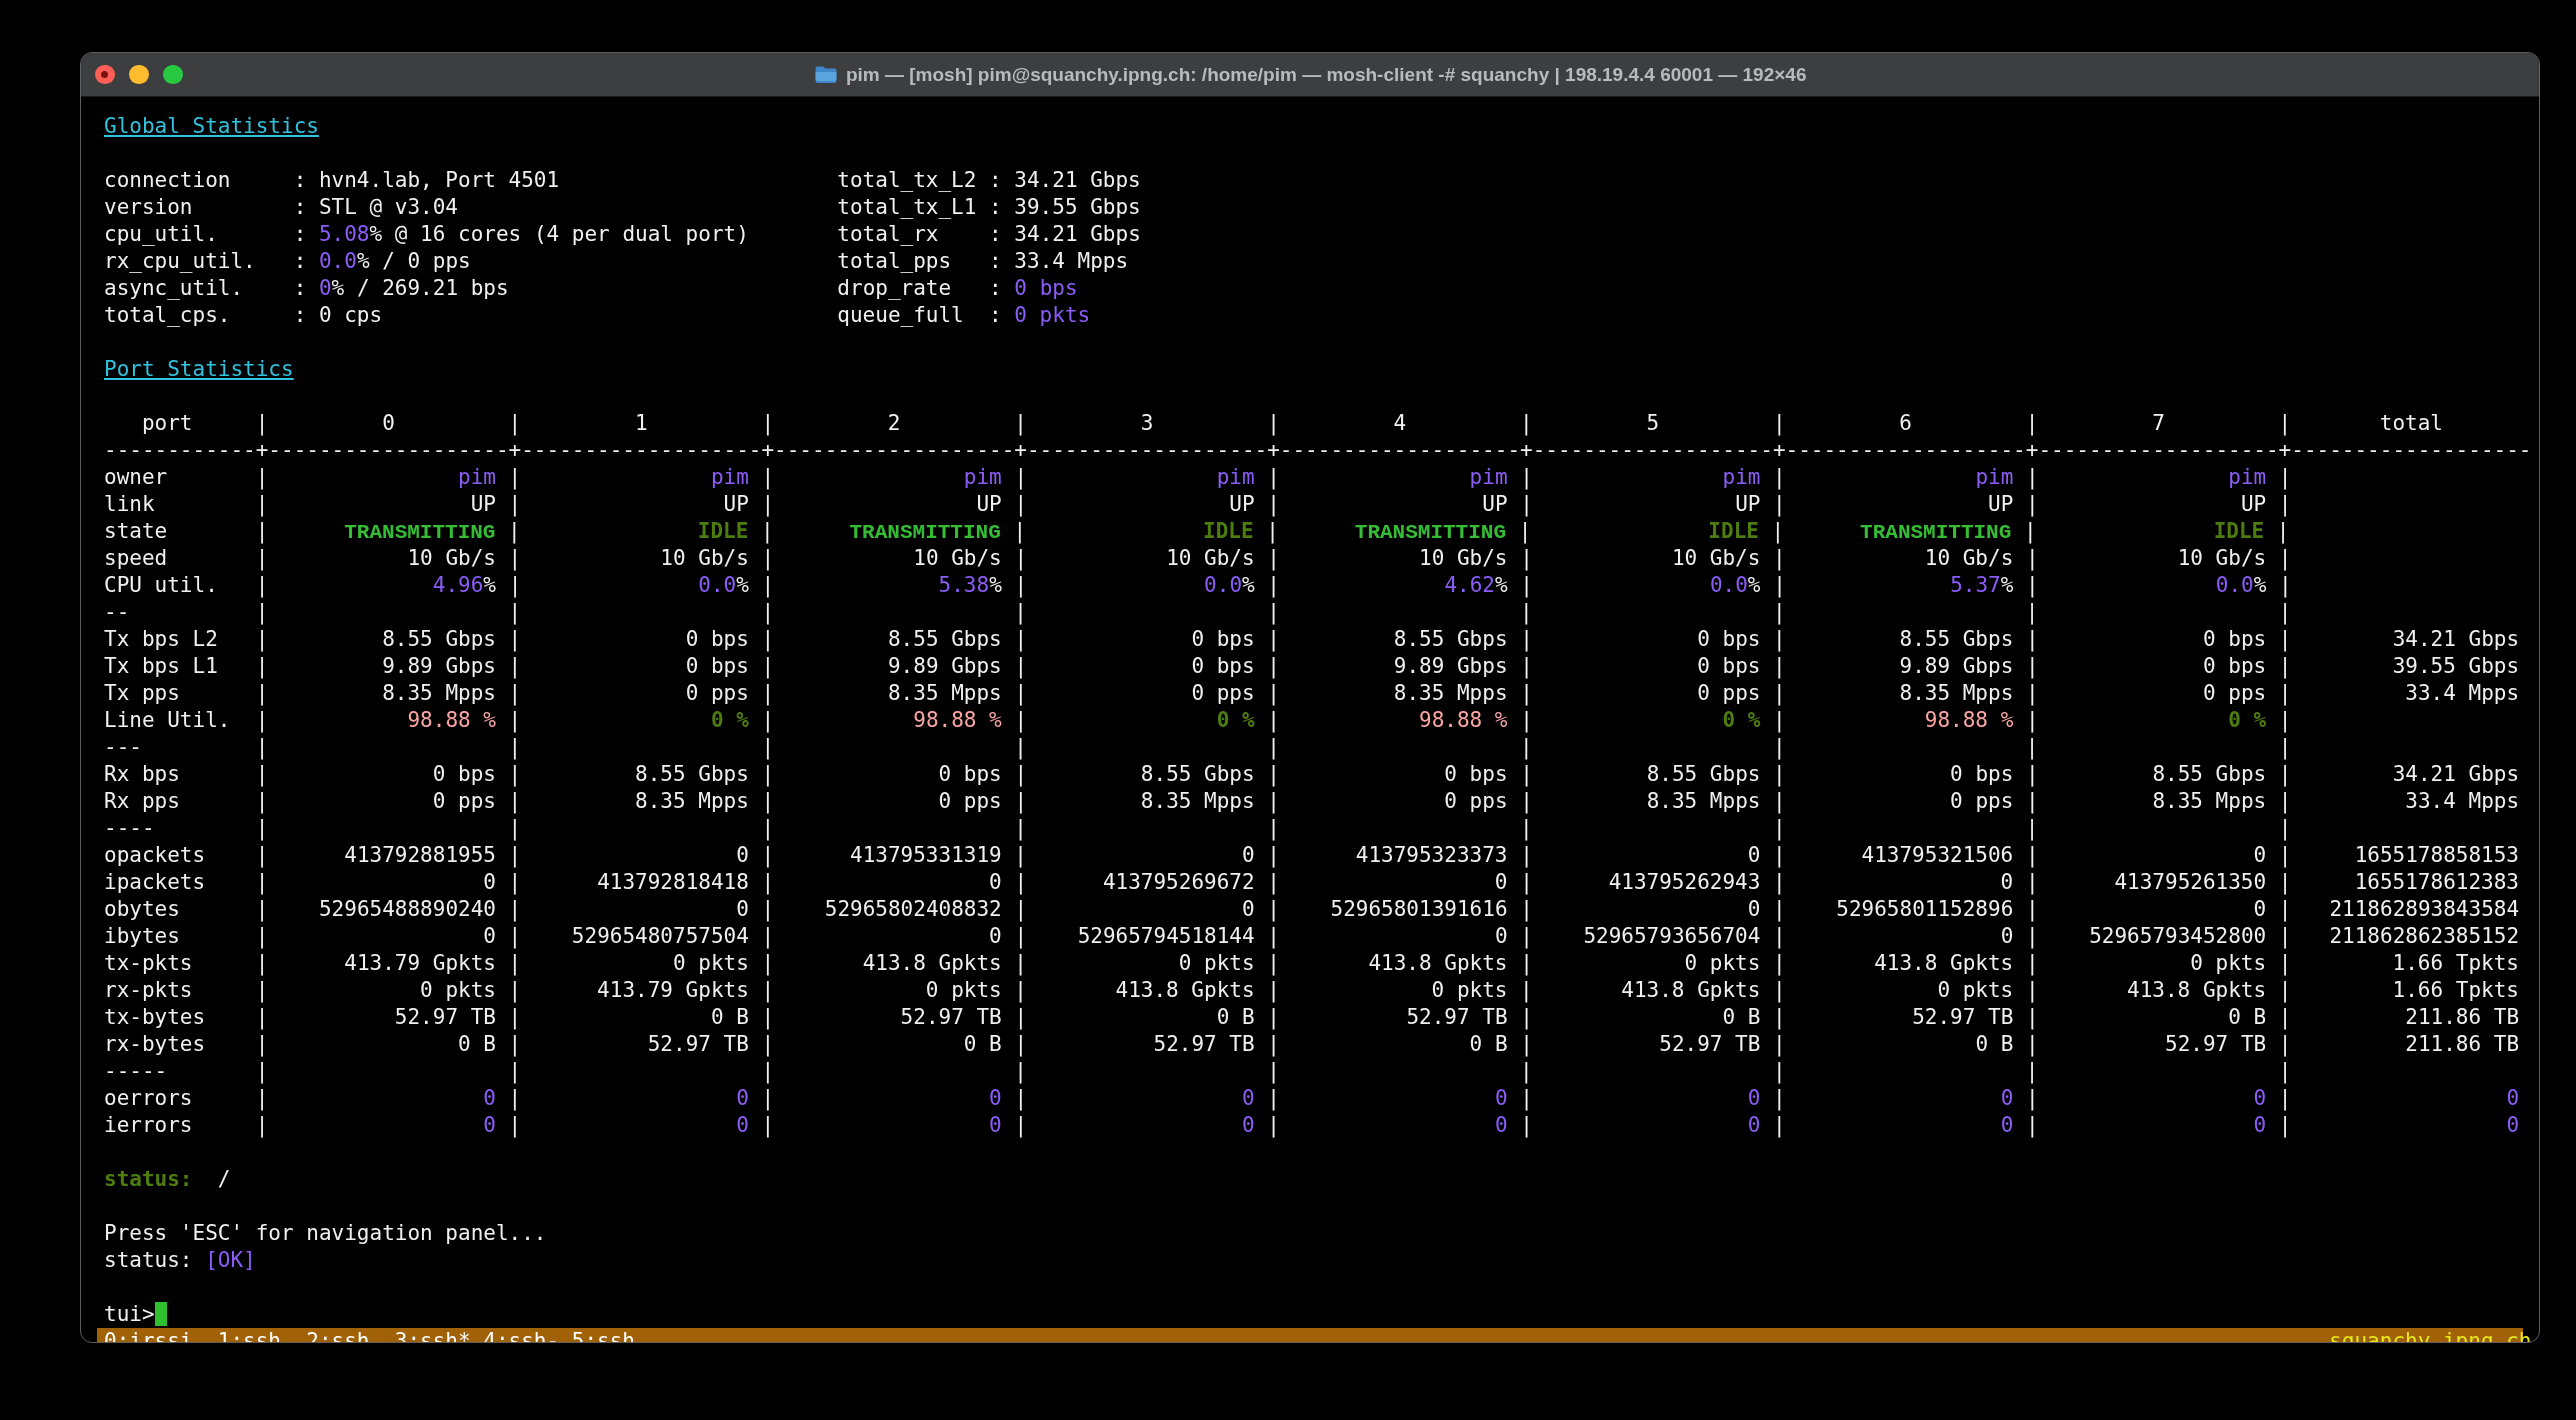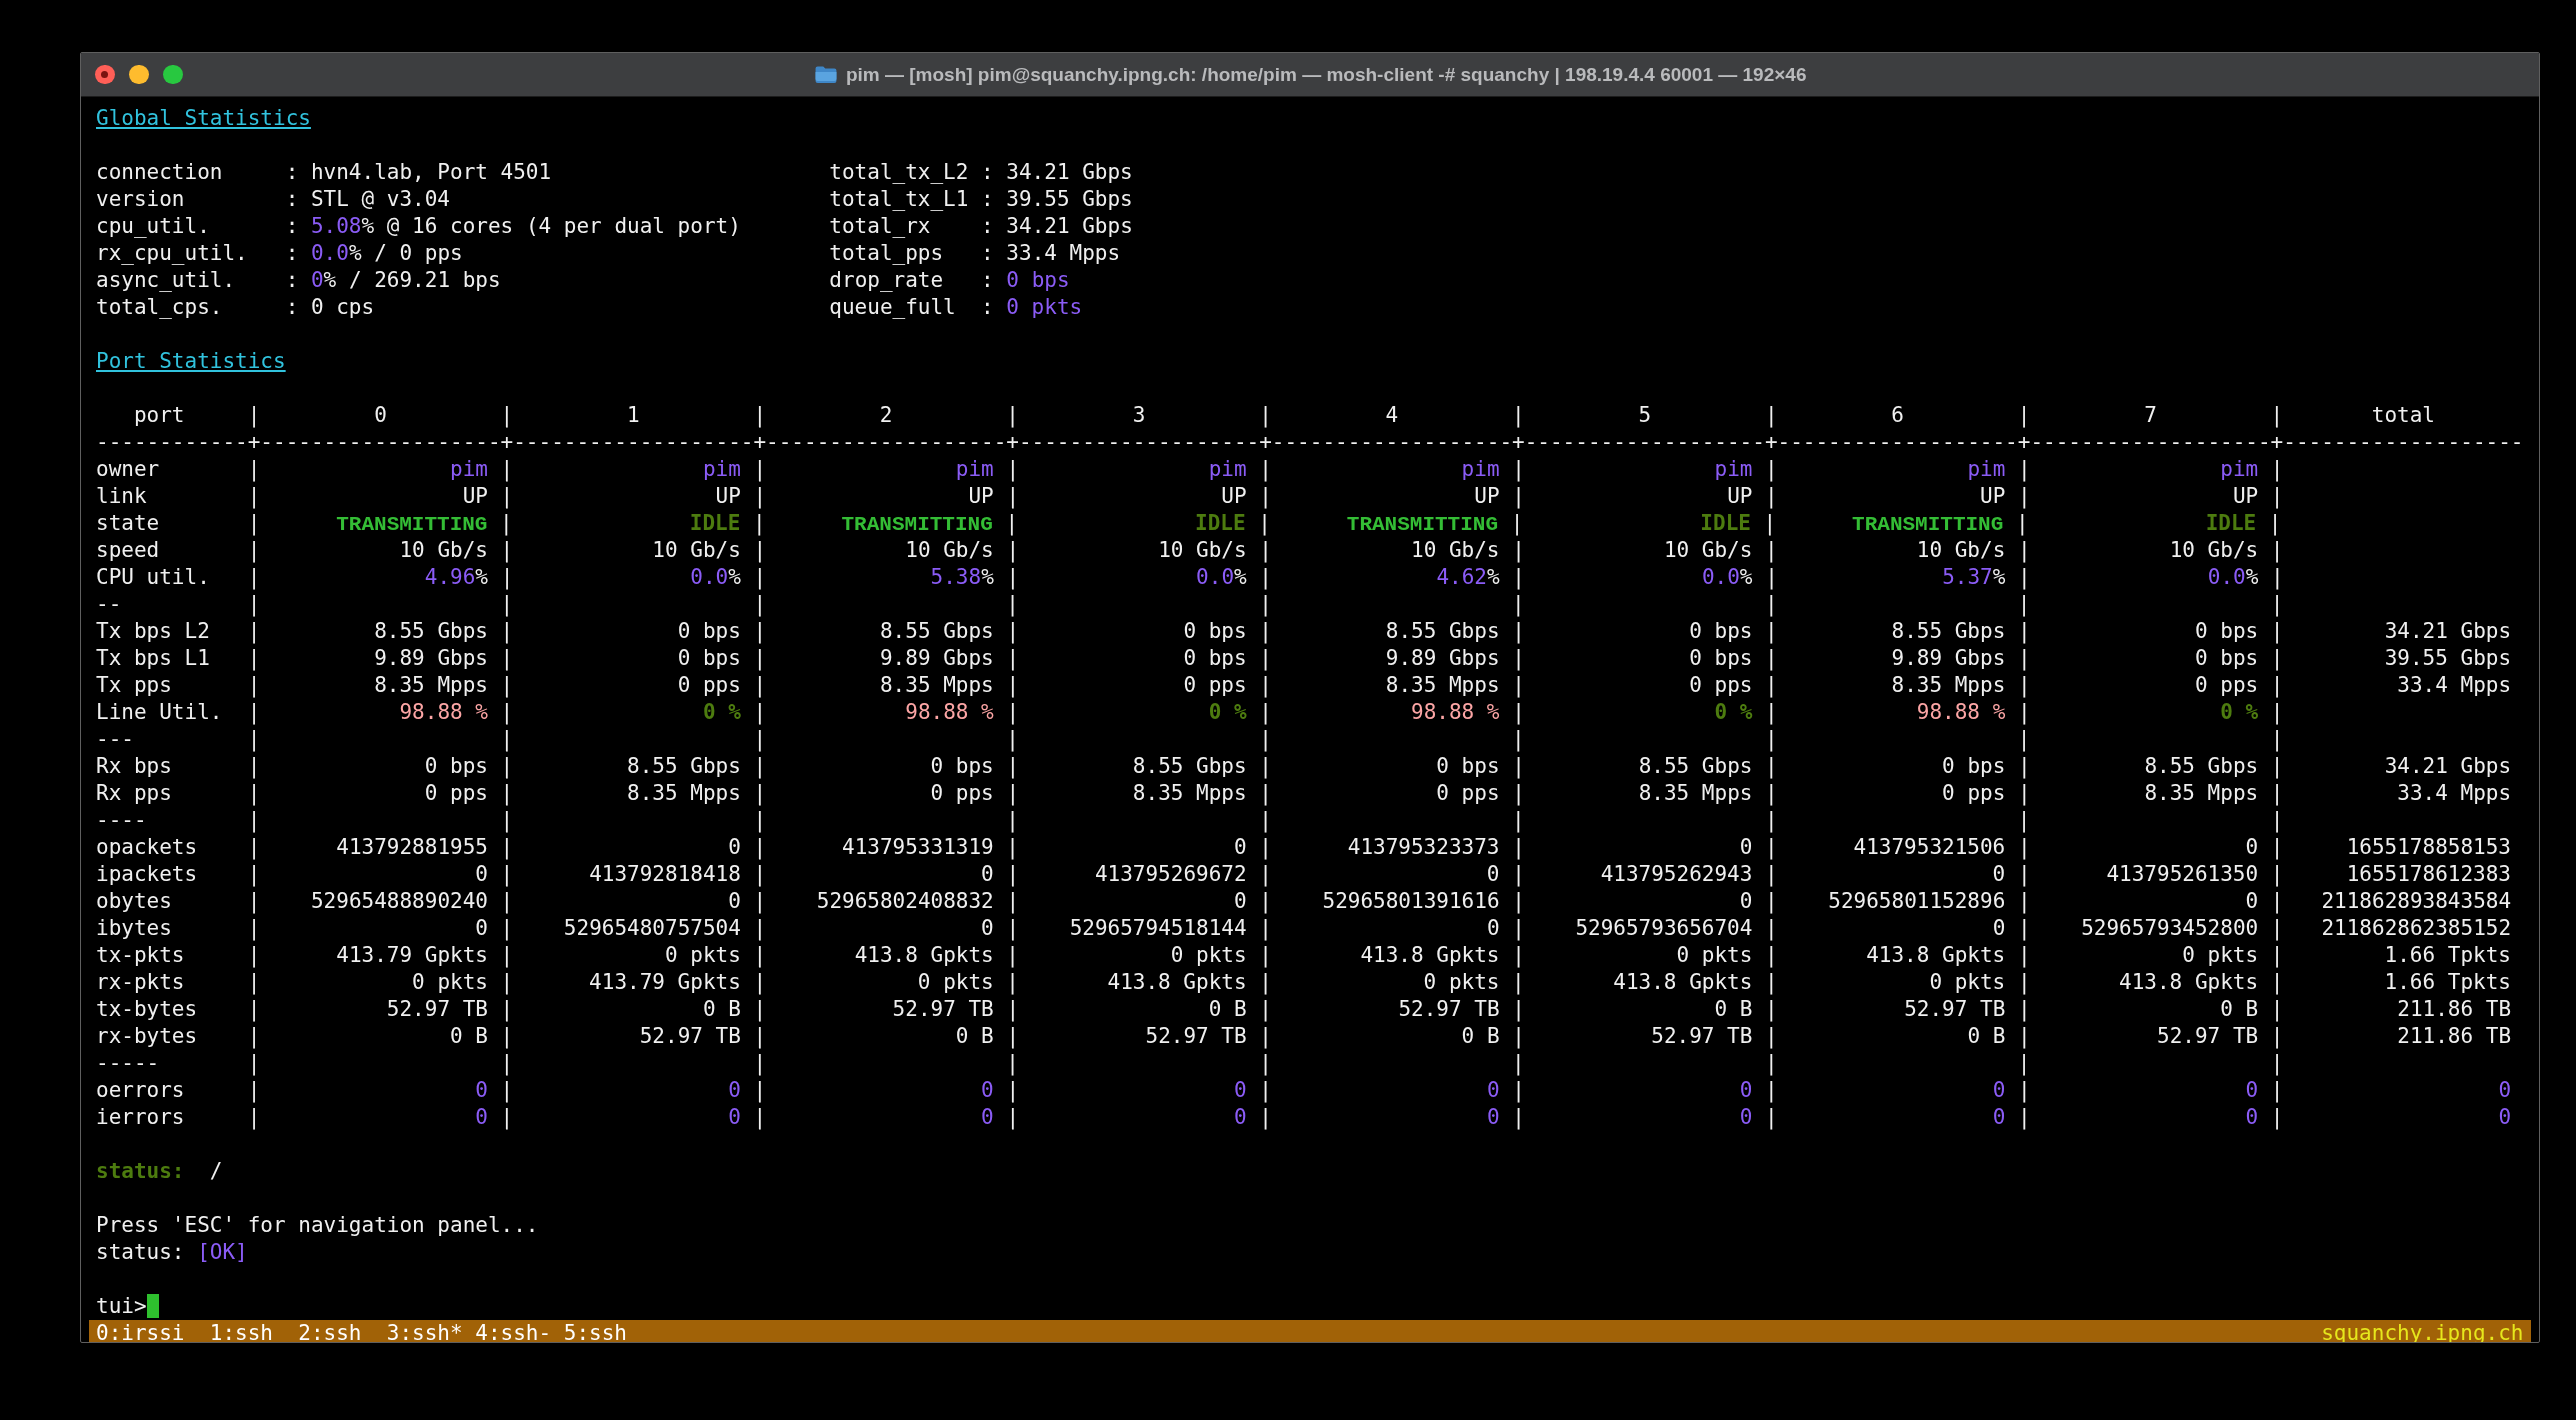--- a/index.html
+++ b/index.html
@@ -1,38 +1,38 @@
 <!DOCTYPE html>
 <html style="font-size:11px"><head>
 <meta charset="utf-8">
 <style>
   html,body{margin:0;padding:0;background:#000;}
   body{width:2576px;height:1420px;position:relative;overflow:hidden;
        font-family:"DejaVu Sans Mono",monospace;}
 
   .window{position:absolute;left:80px;top:52px;width:2460px;height:1291px;
-          background:#000;border:0.7px solid #5f5f5f;border-radius:2px;
+          background:#000;border:0.7px solid #5f5f5f;border-radius:12px;
           box-sizing:border-box;overflow:hidden;
           box-shadow:0 28px 63px rgba(0,0,0,.85);}
 
   .titlebar{height:43px;background:#3d3e40;border-bottom:0.7px solid #1c1c1c;
             display:flex;align-items:center;position:relative;}
   .lights{position:absolute;left:14px;top:0;height:43px;display:flex;
           align-items:center;gap:14.6px;}
   .light{width:19.5px;height:19.5px;border-radius:50%;position:relative;}
   .light.red{background:#ff5f57;}
   .light.red .dot{position:absolute;left:6.3px;top:6.3px;width:7px;height:7px;
                   border-radius:50%;background:#7a1410;}
   .light.yellow{background:#febc2e;}
   .light.green{background:#28c840;}
   .titlewrap{margin:0 auto;display:flex;align-items:center;gap:8.4px;
              font-family:"Liberation Sans",sans-serif;font-size:19px;
              font-weight:600;color:#b9babc;white-space:nowrap;}
 
-  .screen{margin:8px;padding:0 4.9px 0 7px;
+  .screen{margin:16px;padding:0 4.9px 0 7px;
           font:21px/27px "DejaVu Sans Mono",monospace;color:#f0f0f0;}
   .line{height:27px;white-space:pre;}
   .g{color:#8b5cf6;}
   .G{color:#34bd35;font-weight:bold;font-family:Liberation Mono, monospace;}
   .b{color:#4d7c0f;font-weight:bold;}
   .B{color:#fca5a5;font-weight:normal;}
   .cy{color:#31c3de;text-decoration:underline;}
   .y{color:#e6e71c;}
   .cur{background:#2ec02e;}
   .line.bar{background:#a16207;color:#ffffff;margin:0 -4.9px 0 -7px;

